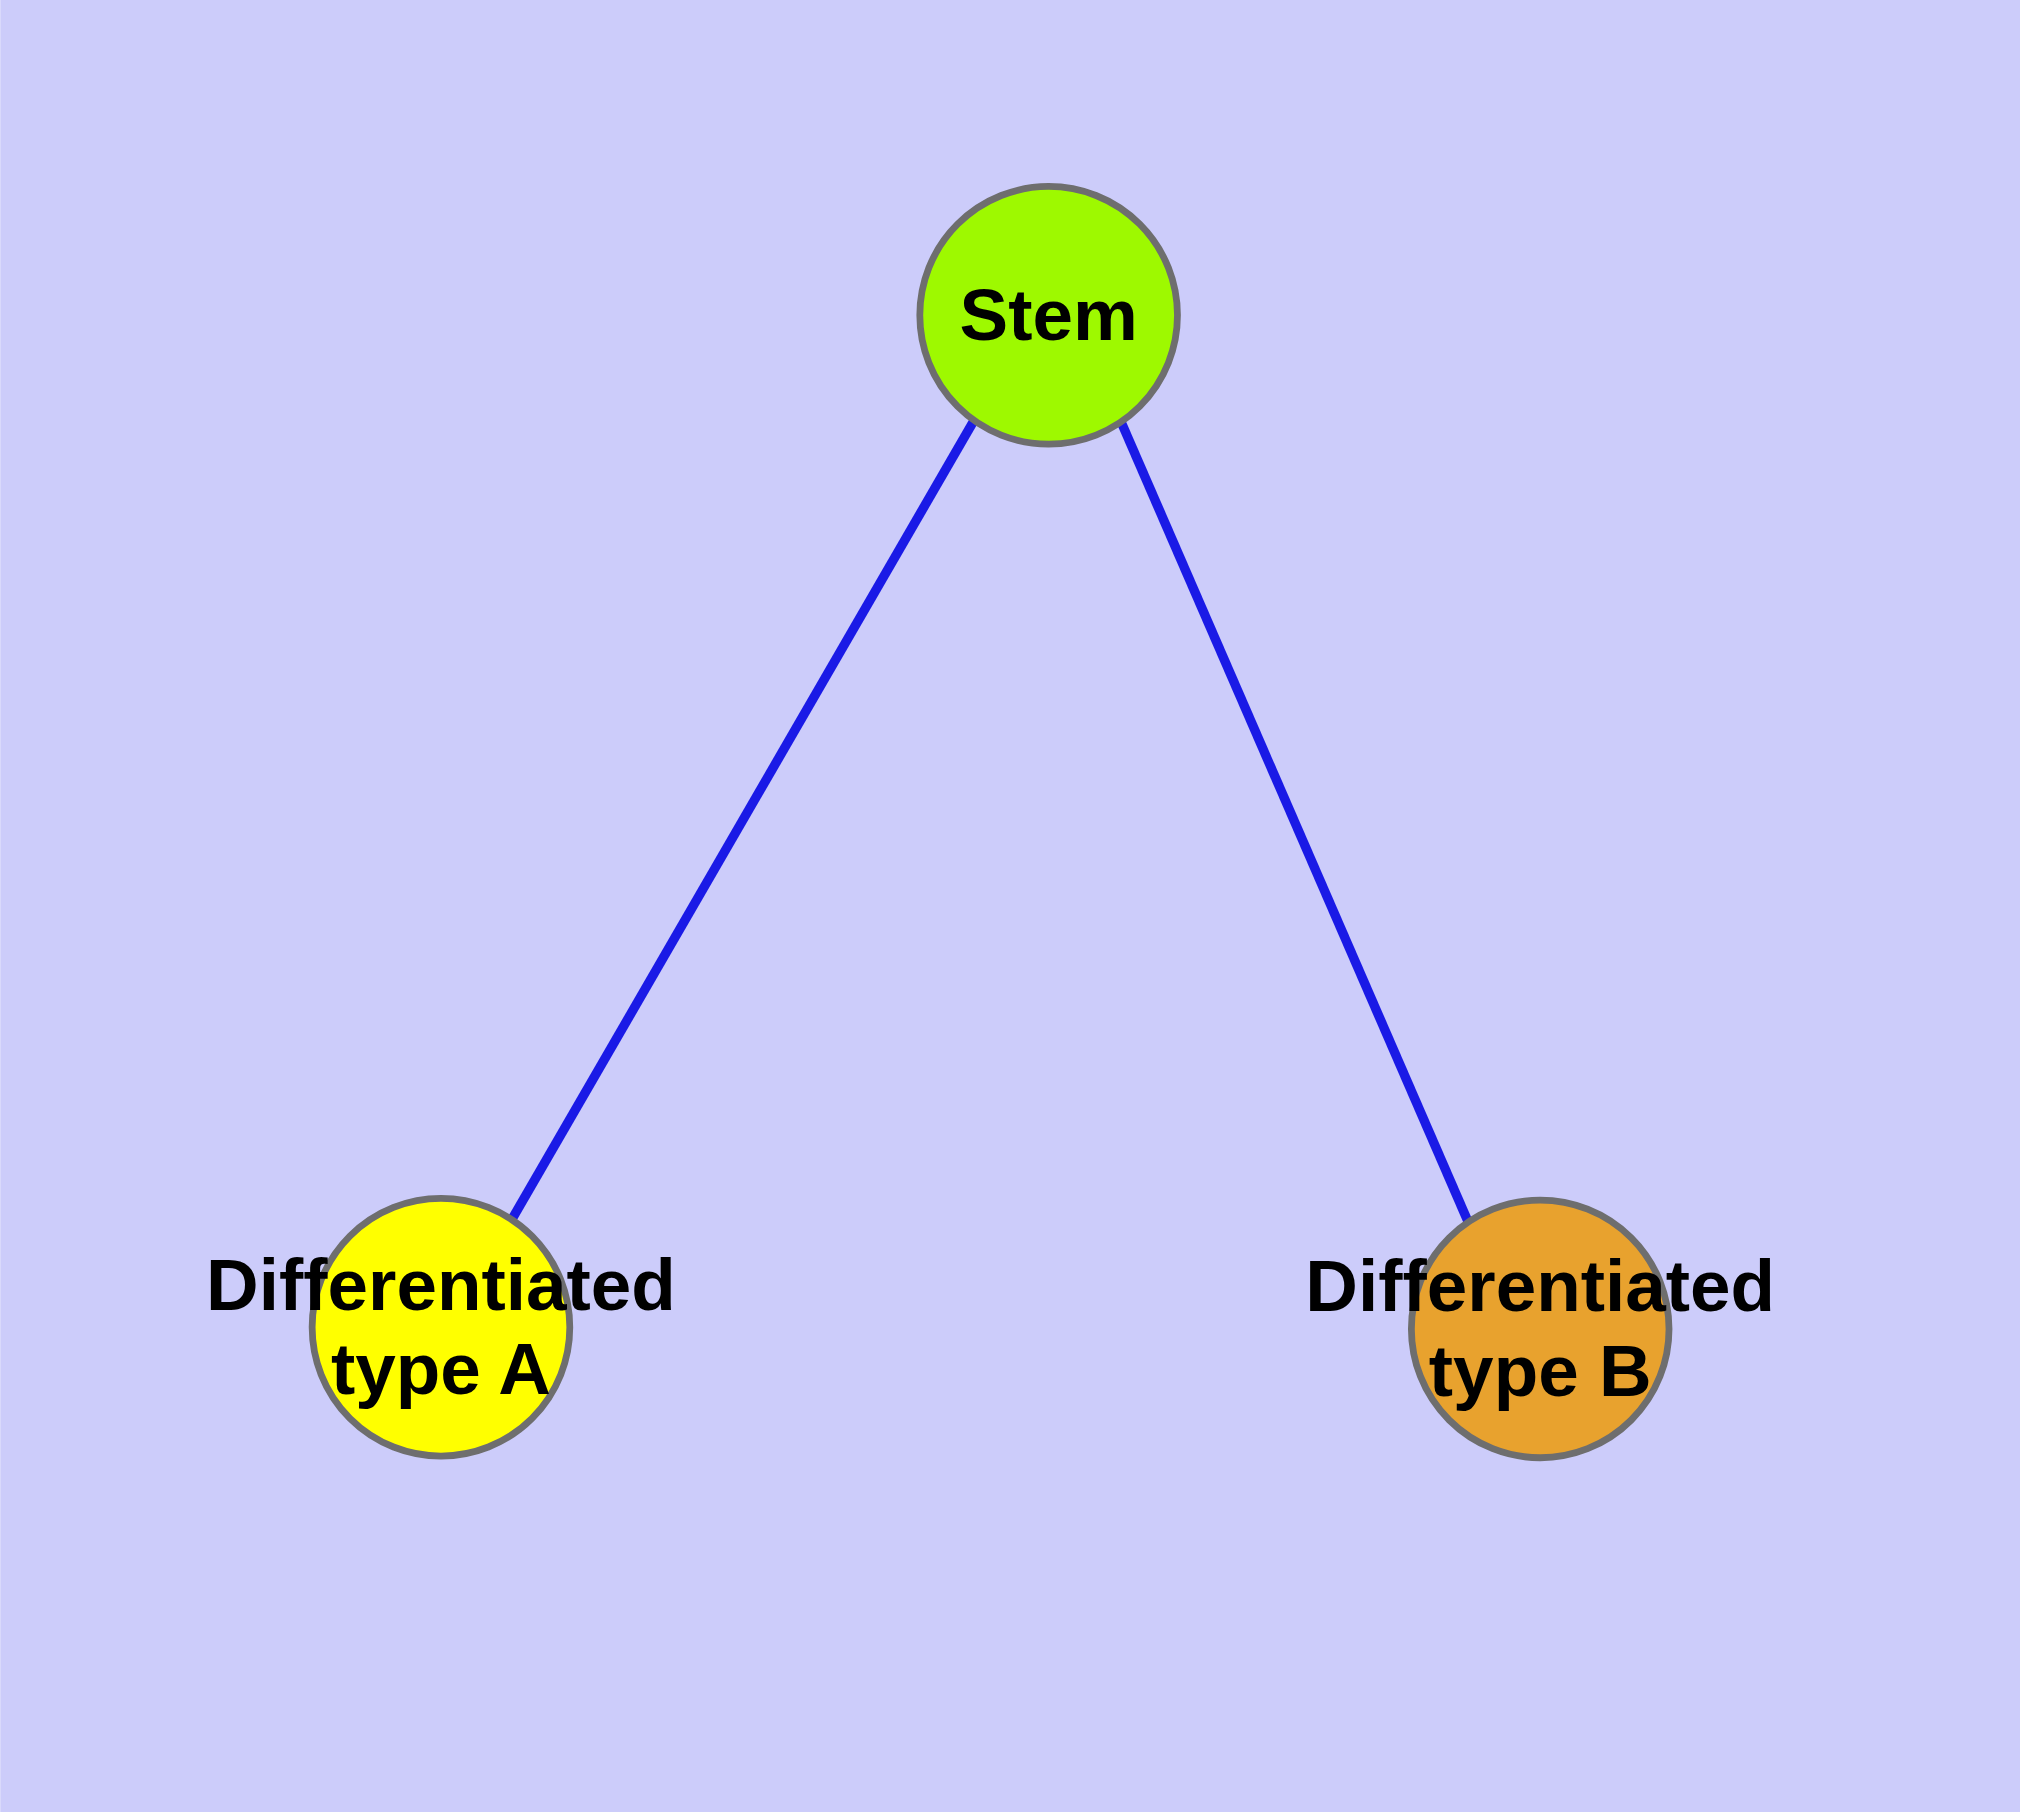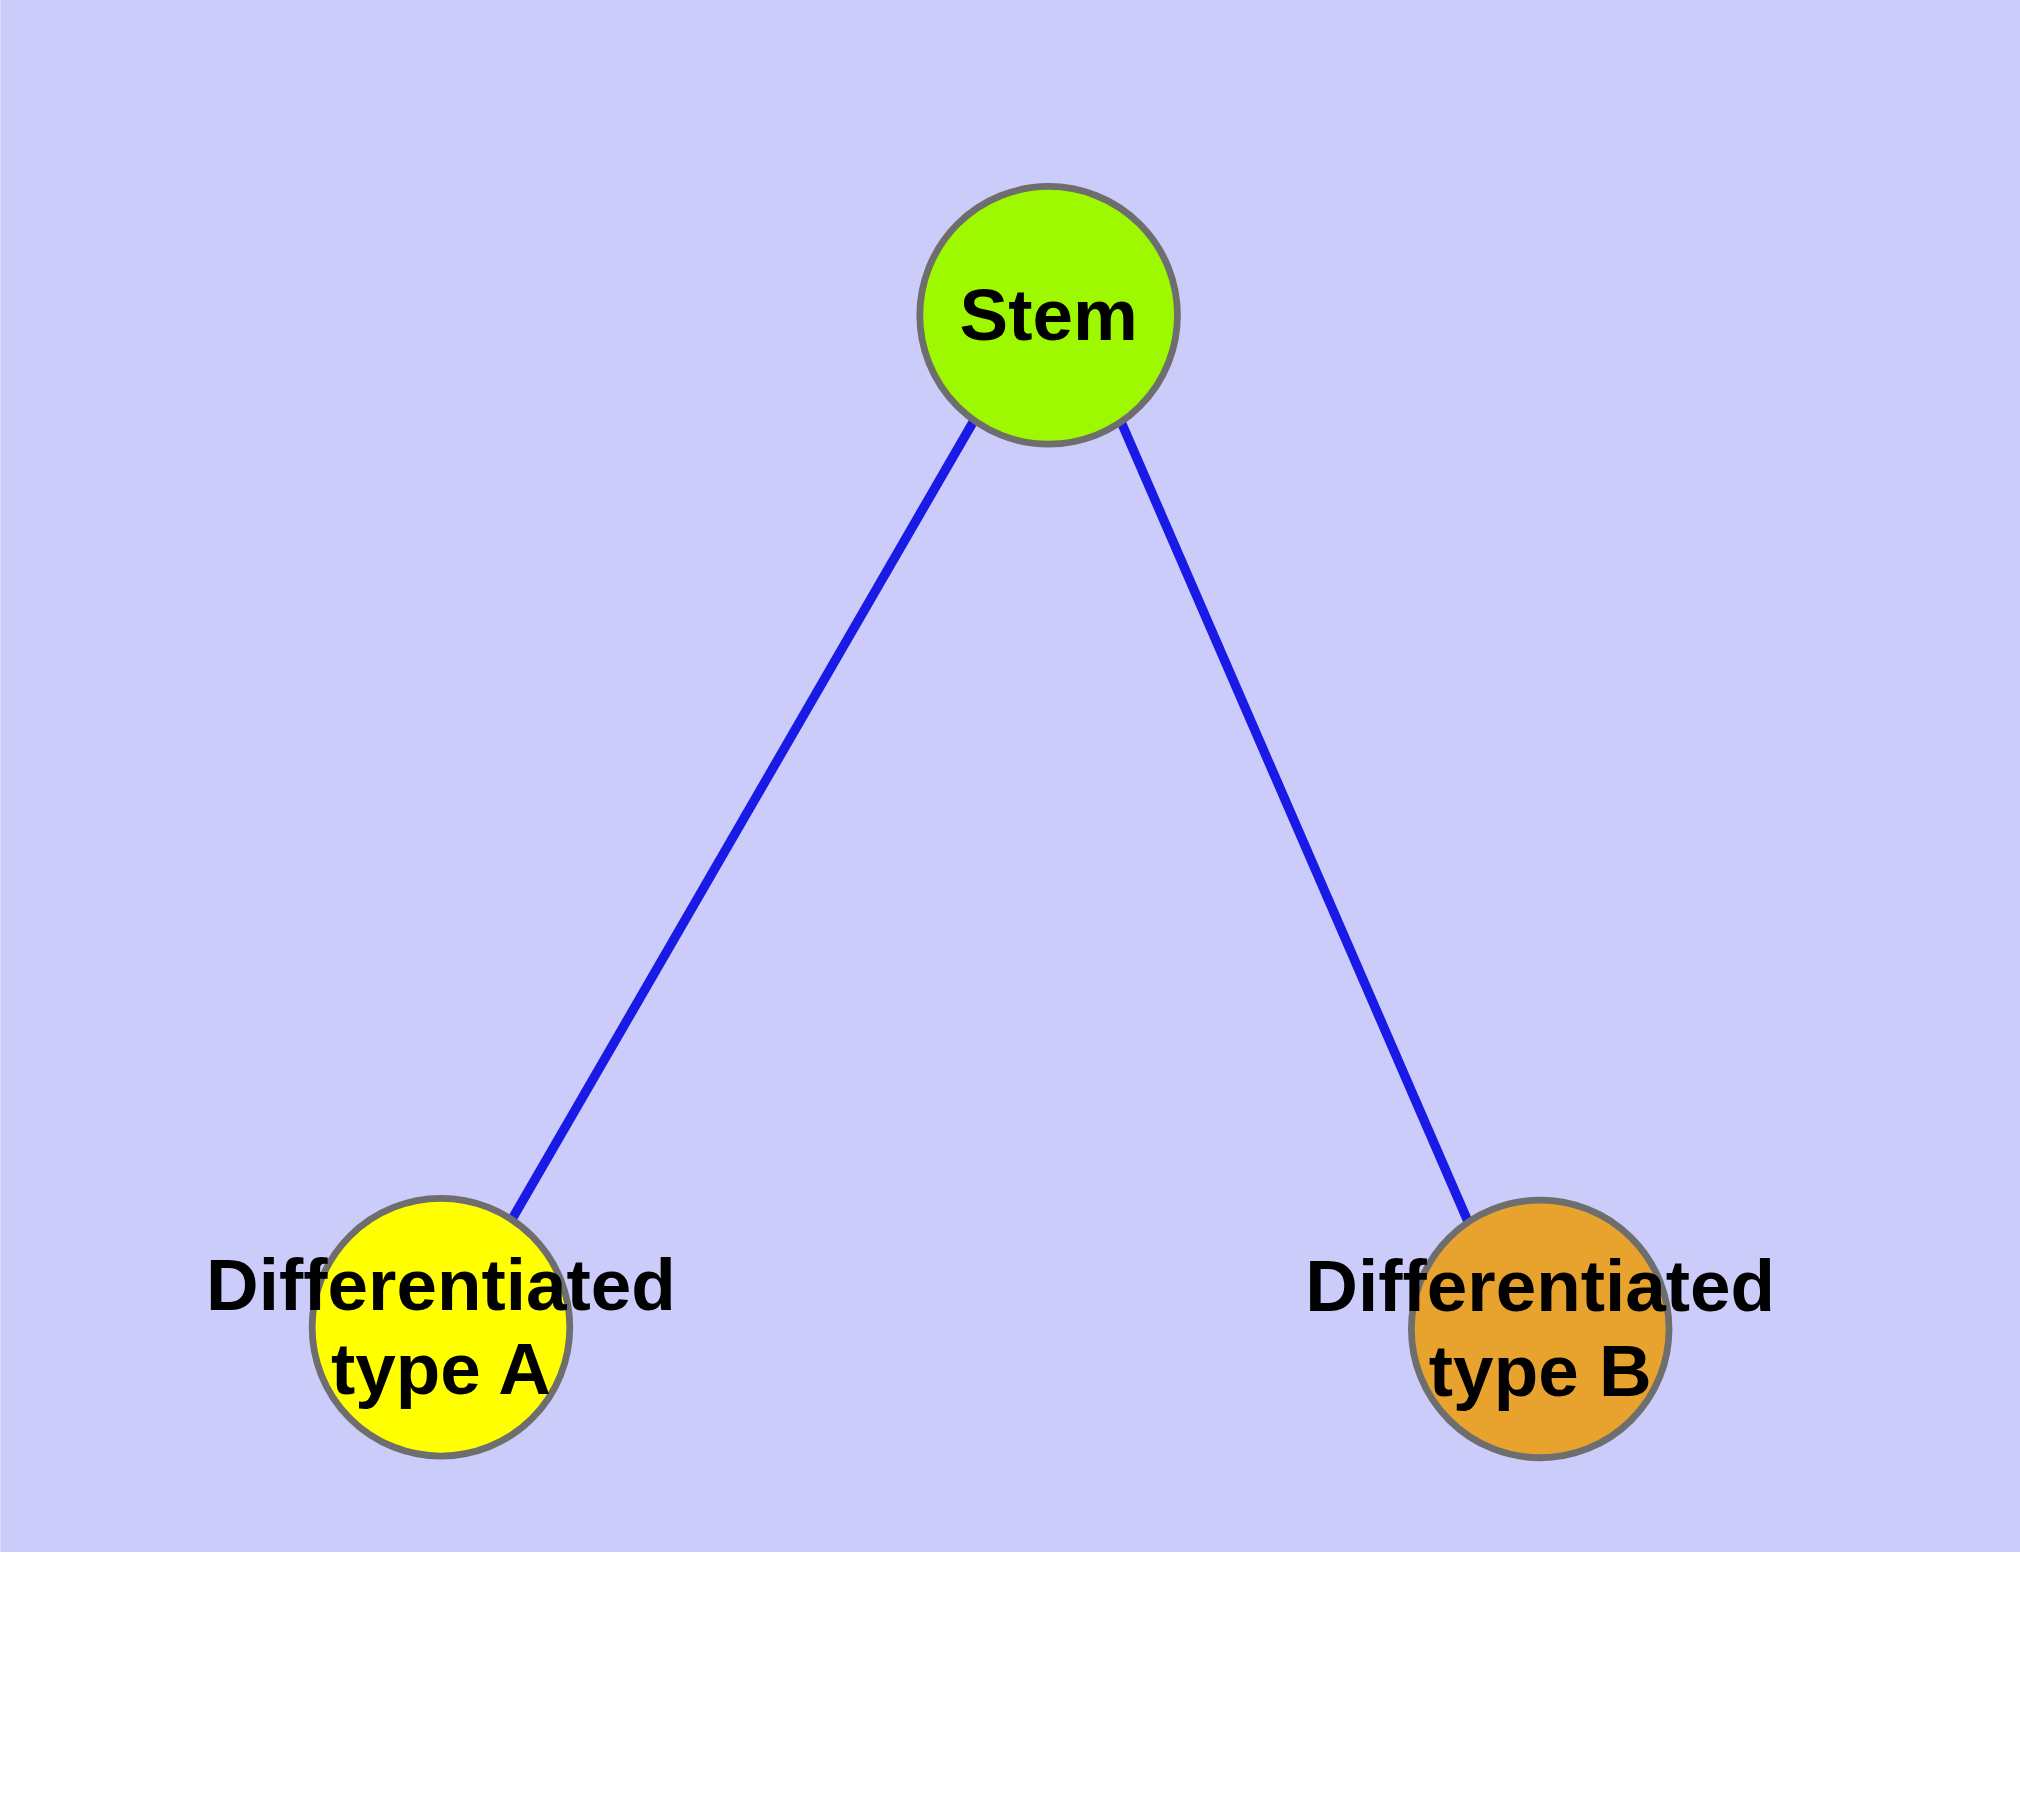--- a/index.html
+++ b/index.html
@@ -25,21 +25,21 @@
   .node-label {
     font-family: "Liberation Sans", sans-serif;
     font-weight: bold;
     fill: #000000;
     paint-order: normal;
   }
 </style>
 </head>
 <body>
 
-<div id="stage" style="width: 2021px; height: 1552px;">
+<div id="stage" style="width: 2021px; height: 1812px;">
   <svg id="graph-svg" viewBox="0 0 2384 2138" xmlns="http://www.w3.org/2000/svg" width="2021" height="1812">
 
     <rect id="bg-rect" x="0" y="0" width="2384" height="2138" fill="#CCCCFA"></rect>
 
     <g id="edges-layer">
       <line id="edge-0" x1="1149" y1="496" x2="603" y2="1440" stroke="#1A1AE6" stroke-width="11" stroke-linecap="butt"></line>
       <line id="edge-1" x1="1320" y1="492" x2="1733" y2="1444" stroke="#1A1AE6" stroke-width="11" stroke-linecap="butt"></line>
     </g>
 
     <g id="nodes-layer">

